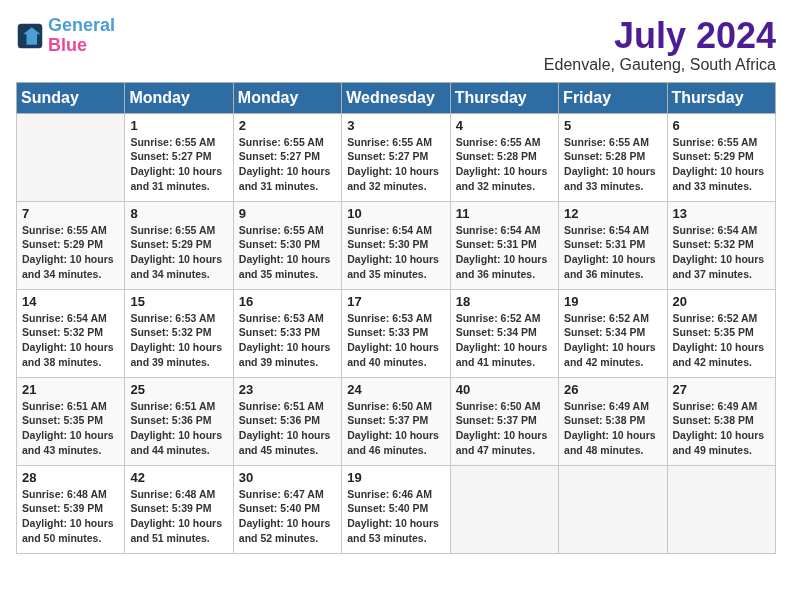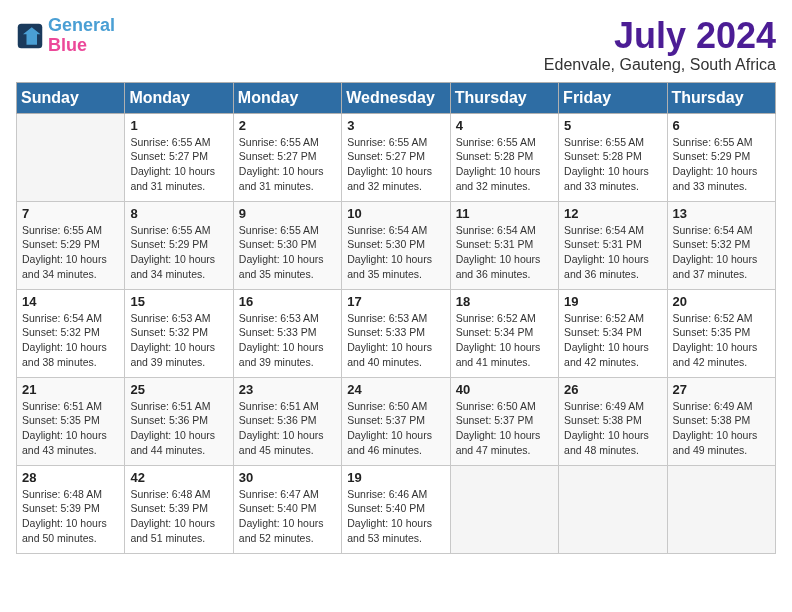--- a/index.html
+++ b/index.html
@@ -73,20 +73,21 @@
     .day-num {
       font-size: 13px;
       font-weight: bold;
       color: #222;
       margin-bottom: 2px;
     }
     .day-info {
       font-size: 10.5px;
       color: #333;
       line-height: 1.4;
+      font-weight: bold;
     }
     tr:nth-child(even) td:not(.empty) {
       background: #f9f9f9;
     }
   </style>
 </head>
 <body>
 
 <div class="header">
   <div class="logo">

